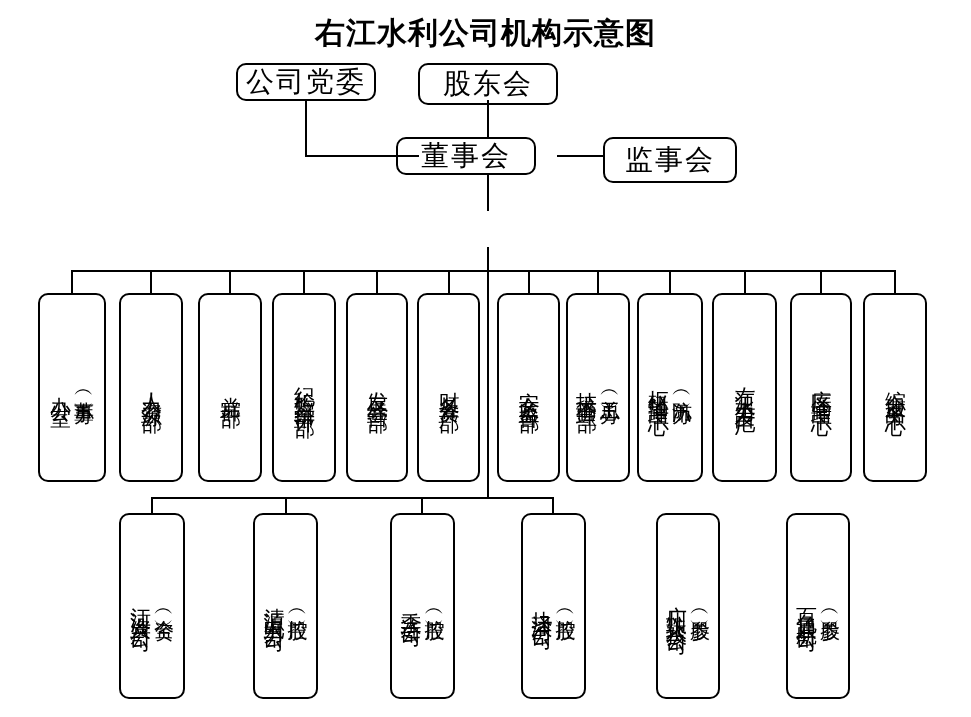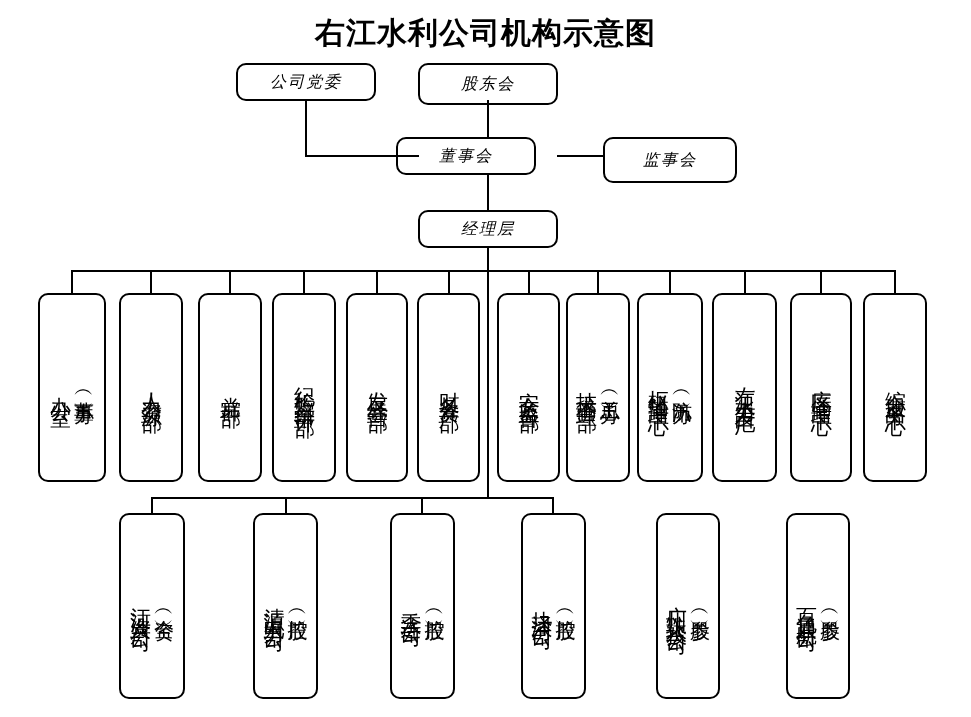--- a/index.html
+++ b/index.html
@@ -11,21 +11,21 @@
   .title{
     position:absolute;left:0;top:13px;width:100%;text-align:center;
     font-size:30px;font-weight:bold;letter-spacing:1px;
   }
   .box{
     position:absolute;box-sizing:border-box;background:#fff;
     border:2px solid #000;border-radius:10px;
   }
   .hbox{
     display:flex;align-items:center;justify-content:center;
-    font-size:16px;letter-spacing:2px;white-space:nowrap;font-style:italic;
+    font-size:28px;letter-spacing:2px;white-space:nowrap;
   }
   .vbox{
     display:flex;flex-direction:row;align-items:center;justify-content:center;
     gap:4px;
   }
   .vmain{
     writing-mode:vertical-rl;text-orientation:mixed;line-height:1;
     font-size:21px;letter-spacing:5px;white-space:nowrap;
   }
   .vnote{
@@ -46,23 +46,20 @@
     <span>公司党委</span>
   </div>
   <div class="box hbox" style="left:418px;top:63px;width:140px;height:42px">
     <span>股东会</span>
   </div>
   <div class="box hbox" style="left:396px;top:137px;width:140px;height:38px">
     <span>董事会</span>
   </div>
   <div class="box hbox" style="left:603px;top:137px;width:134px;height:46px">
     <span>监事会</span>
-  </div>
-  <div class="box hbox" style="left:418px;top:210px;width:140px;height:38px">
-    <span>经理层</span>
   </div>
 
   <div class="vl" style="left:305px;top:100px;height:56px"></div>
   <div class="hl" style="left:305px;top:155px;width:114px"></div>
   <div class="vl" style="left:487px;top:100px;height:38px"></div>
   <div class="hl" style="left:557px;top:155px;width:47px"></div>
   <div class="vl" style="left:487px;top:174px;height:37px"></div>
 
   <div class="vl" style="left:487px;top:247px;height:251px"></div>
 

